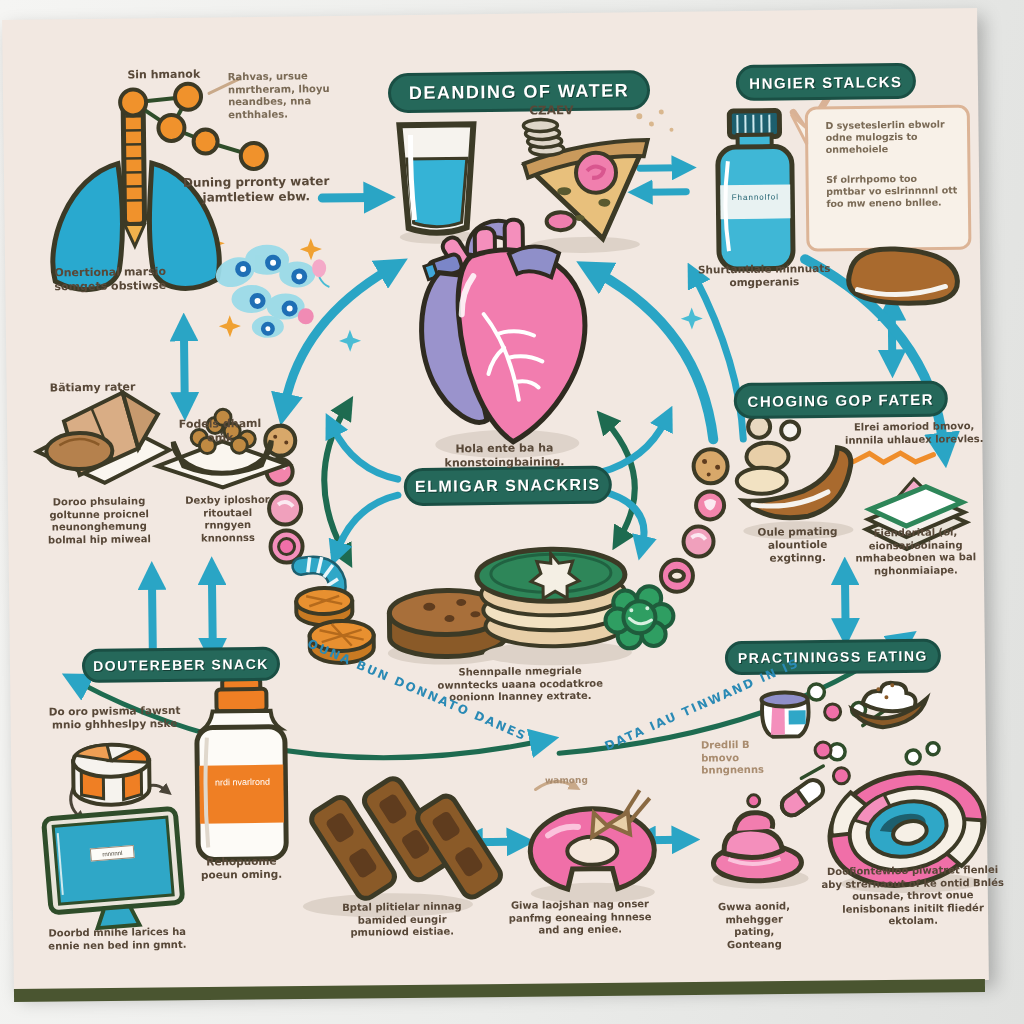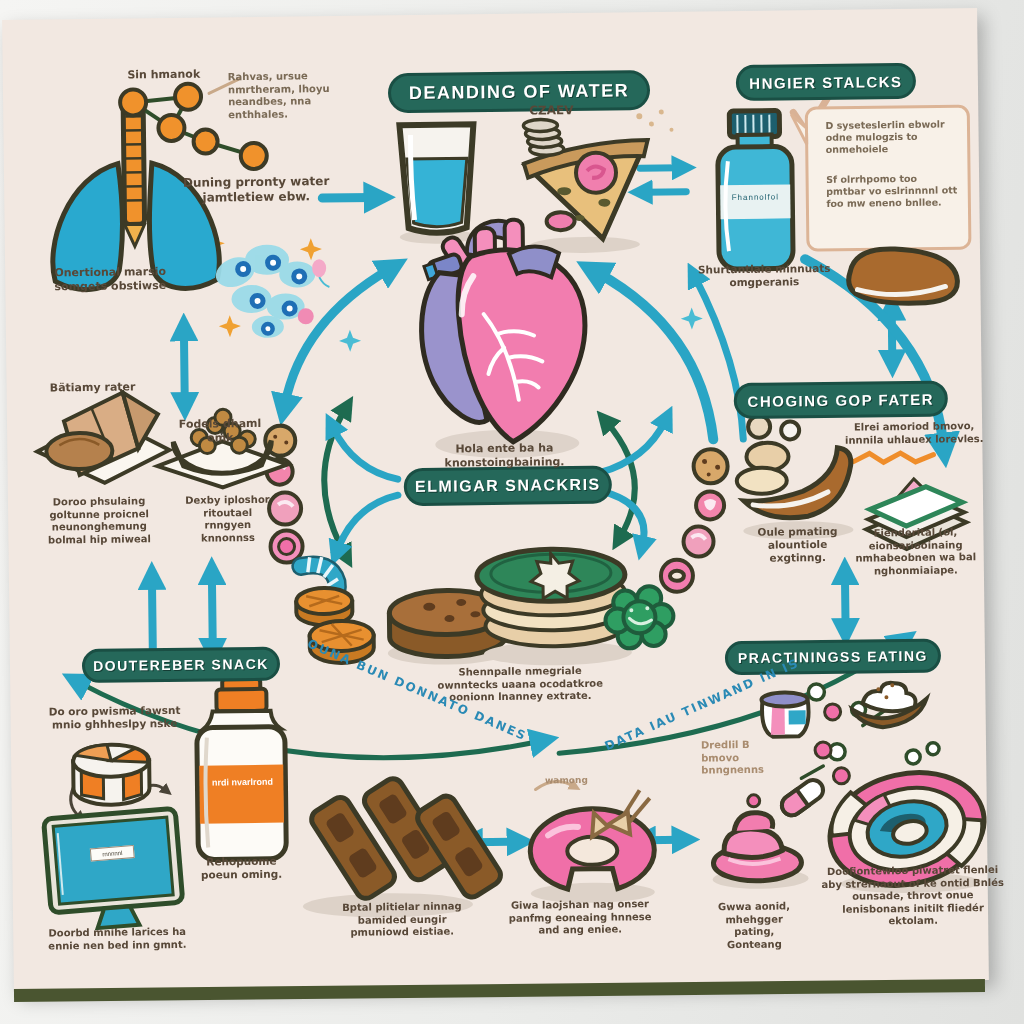--- a/index.html
+++ b/index.html
@@ -17,21 +17,21 @@
     letter-spacing:1.5px; display:flex; align-items:center; justify-content:center;
     font-family:"Liberation Sans", sans-serif; text-shadow:1px 1px 0 #143d34; }
   .txt { position:absolute; color:#584838; font-weight:bold; font-size:10px;
     line-height:1.25; text-align:center; font-family:"DejaVu Sans", sans-serif; }
   .tan { color:#a98c6f; font-weight:bold; }
   .brn { color:#7a6a55; }
   .arc-label { position:absolute; color:#2a8ab5; font-weight:bold; font-size:12px;
     letter-spacing:2px; white-space:nowrap; font-family:"DejaVu Sans", sans-serif; }
   .chip { position:absolute; background:#fdfcf8; border:1px solid #9a8a78;
     color:#4a4438; font-size:6px; text-align:center; overflow:hidden; }
-  .wlab { position:absolute; color:#fff; font-weight:bold; font-size:9px;
+  .wlab { position:absolute; color:#fff; font-weight:normal; font-size:9px;
     text-align:center; line-height:1.3; }
   .blab { position:absolute; color:#1d5f6e; font-weight:normal; font-size:8px;
     text-align:center; letter-spacing:1px; }
 </style>
 </head>
 <body>
 
 <div class="poster">
 
 <svg class="ov" viewBox="0 0 975 972">

